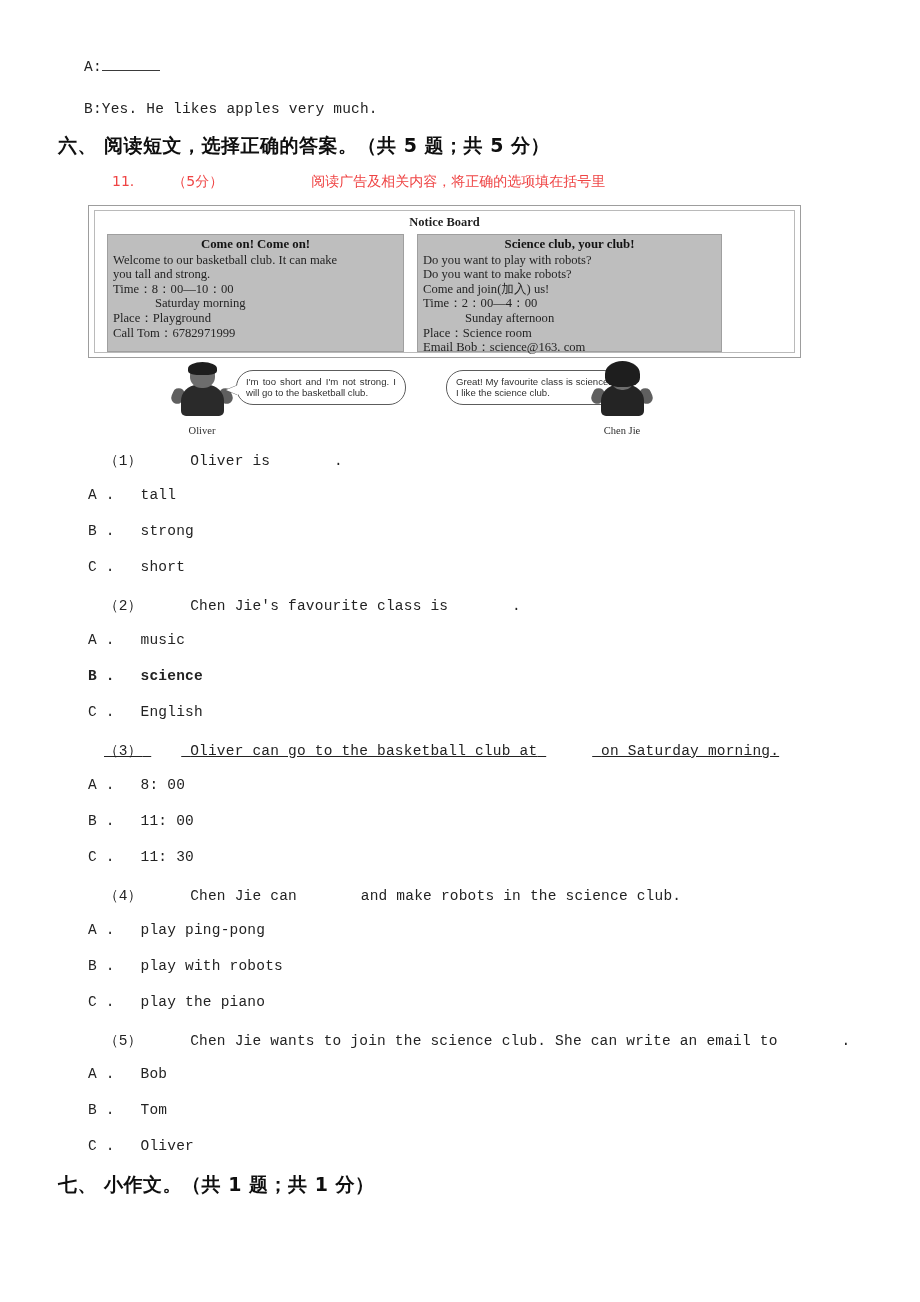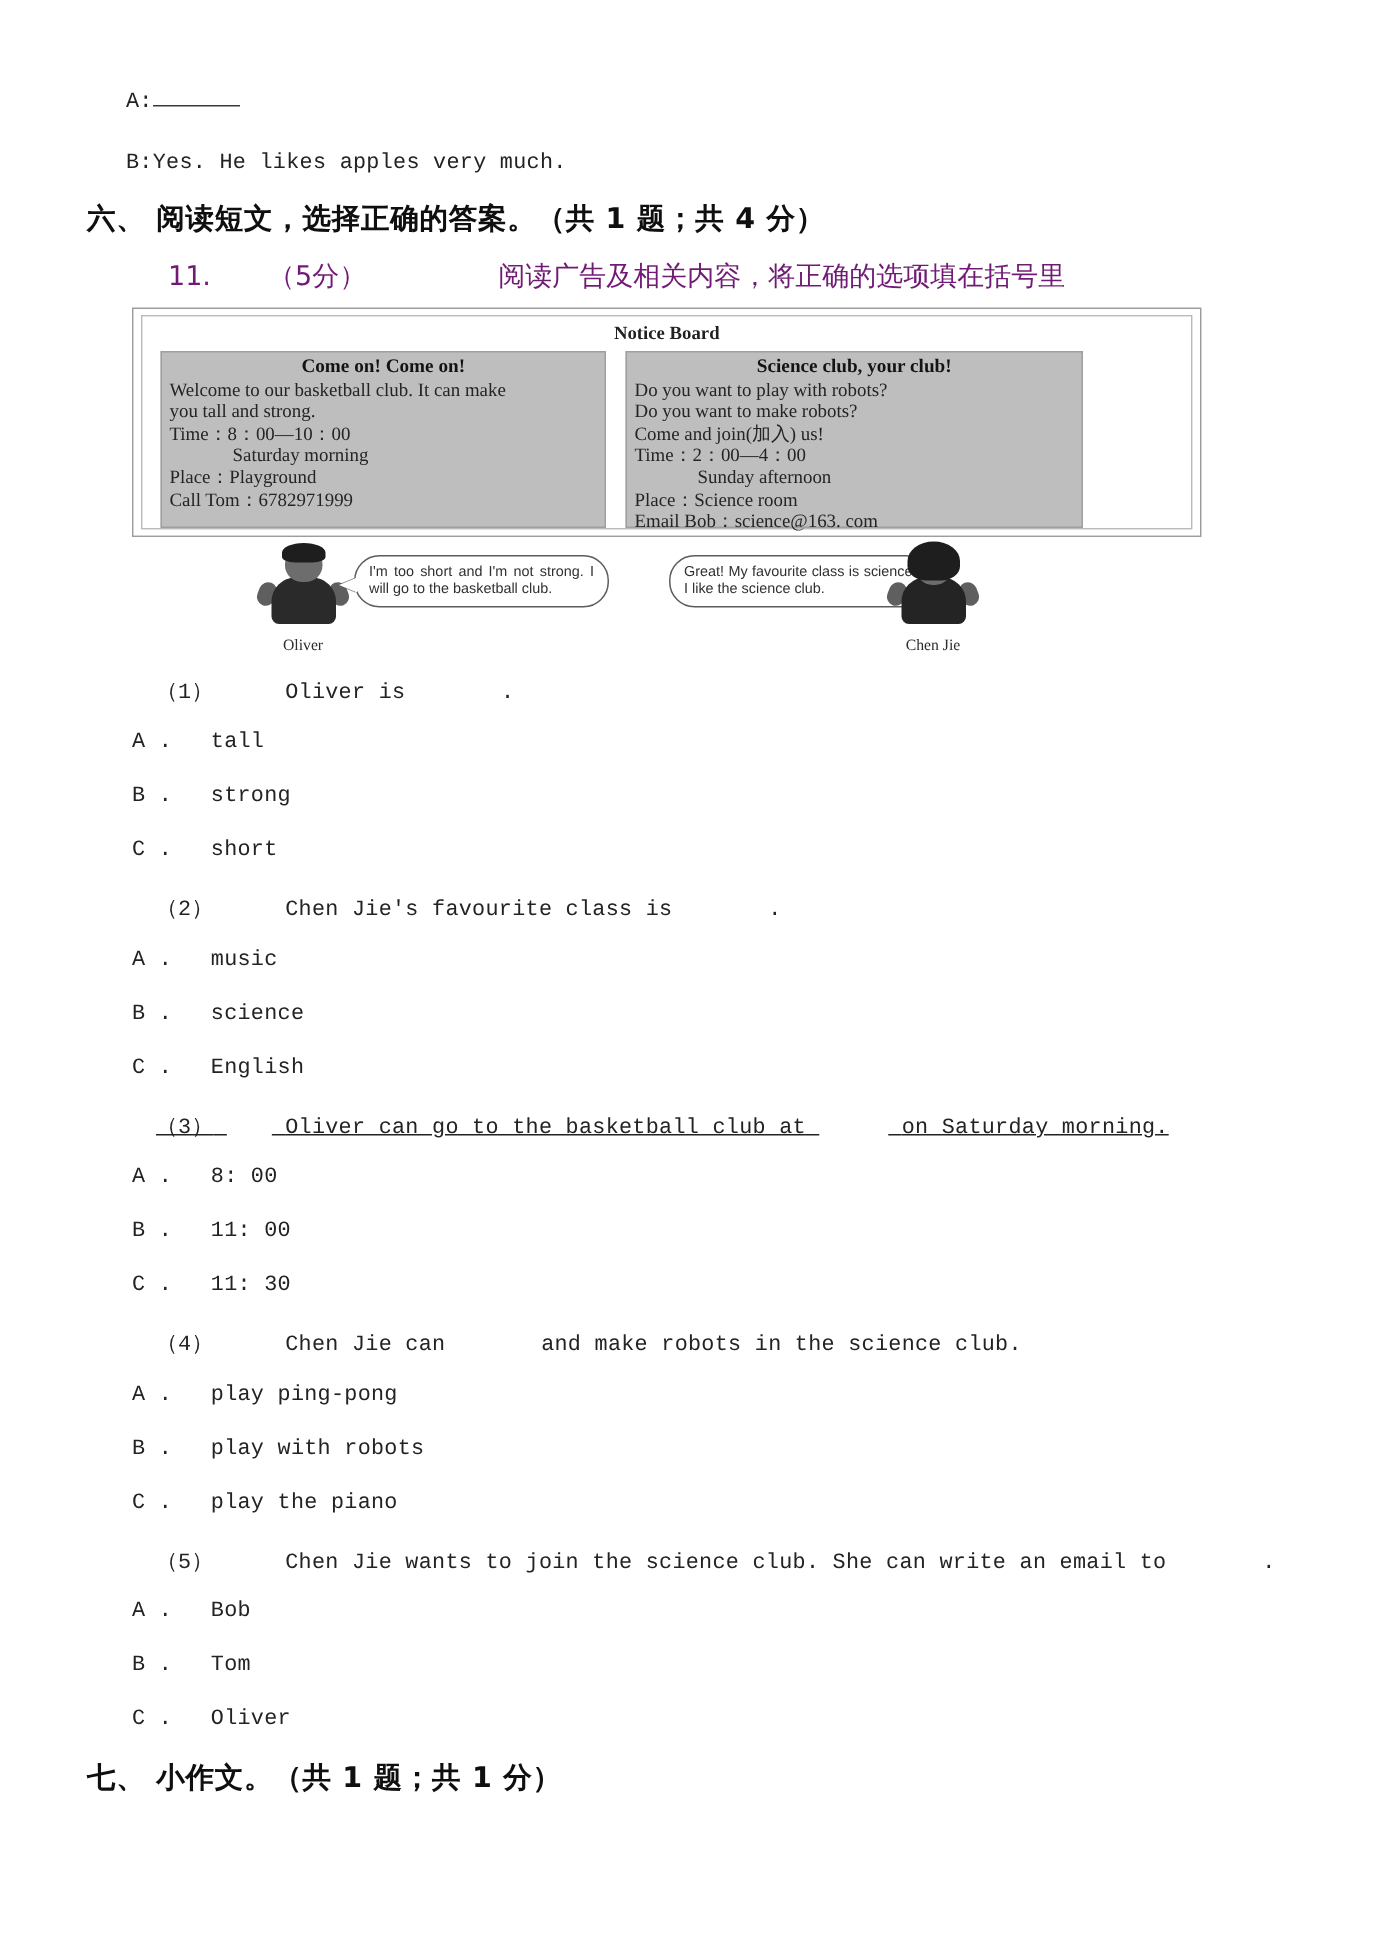--- a/index.html
+++ b/index.html
@@ -39,22 +39,22 @@
   .cjk-head {
     font-family: "DejaVu Sans", "Liberation Sans", sans-serif;
     font-weight: bold;
     font-size: 19px;
     color: #0f0f0f;
     letter-spacing: 0.5px;
   }
 
   .cjk-sub {
     font-family: "DejaVu Sans", "Liberation Sans", sans-serif;
-    font-size: 18px;
-    color: #701a75;
+    font-size: 14px;
+    color: #ef4444;
   }
 
   .blank-line {
     display: inline-block;
     width: 58px;
     border-bottom: 1px solid #3a3a3a;
     height: 0.85em;
     vertical-align: baseline;
   }
 
@@ -227,21 +227,21 @@
 <body>
 
 <div class="page">
 
   <div class="row mono" style="left:84px; top:58px;">
     <span>A:</span><span class="blank-line"></span>
   </div>
 
   <div class="row mono" style="left:84px; top:101px;">B:Yes. He likes apples very much.</div>
 
-  <div class="row cjk-head" style="left:58px; top:133px;">六、 阅读短文，选择正确的答案。（共 1 题；共 4 分）</div>
+  <div class="row cjk-head" style="left:58px; top:133px;">六、 阅读短文，选择正确的答案。（共 5 题；共 5 分）</div>
 
   <div class="row" style="left:112px; top:172px;">
     <span class="cjk-sub">11.</span>
     <span class="gap-sm"></span>
     <span class="cjk-sub">（5分）</span>
     <span class="gap"></span>
     <span class="gap-sm"></span>
     <span class="cjk-sub">阅读广告及相关内容，将正确的选项填在括号里</span>
   </div>
 
@@ -331,21 +331,21 @@
     <span class="gap-sm"></span>
     <span>Chen Jie's favourite class is</span>
     <span class="gap"></span>
     <span>.</span>
   </div>
   <div class="row mono" style="left:88px; top:632px;">
     <span>A .</span>
     <span class="gap-sm" style="width:8px;"></span>
     <span>music</span>
   </div>
-  <div class="row mono" style="left:88px; top:668px;">
+  <div class="row mono" style="left:88px; top:668px;font-weight:bold;">
     <span>B .</span>
     <span class="gap-sm" style="width:8px;"></span>
     <span>science</span>
   </div>
   <div class="row mono" style="left:88px; top:704px;">
     <span>C .</span>
     <span class="gap-sm" style="width:8px;"></span>
     <span>English</span>
   </div>
 

